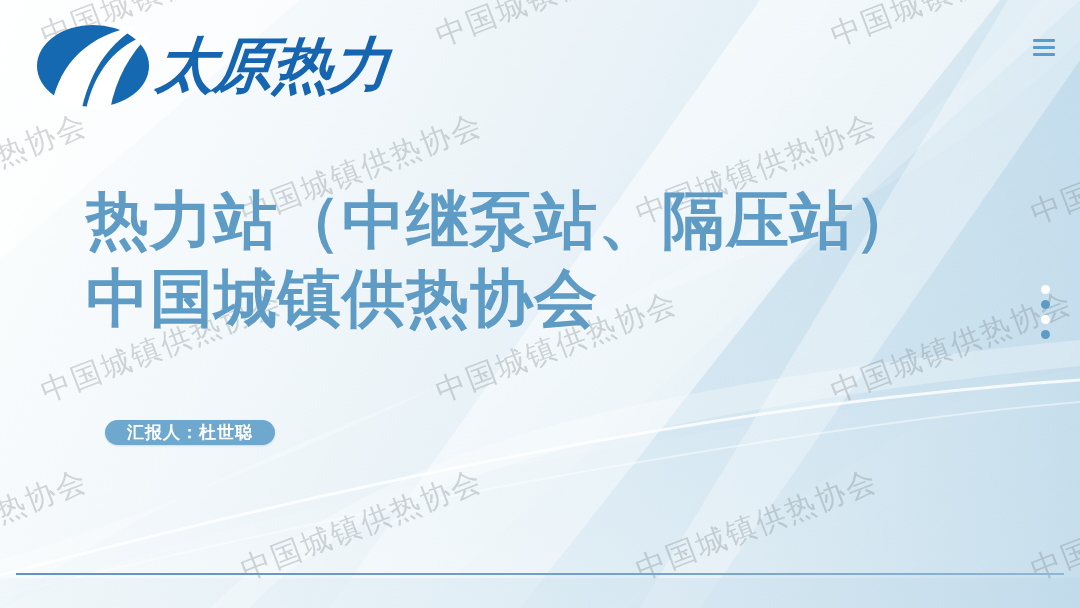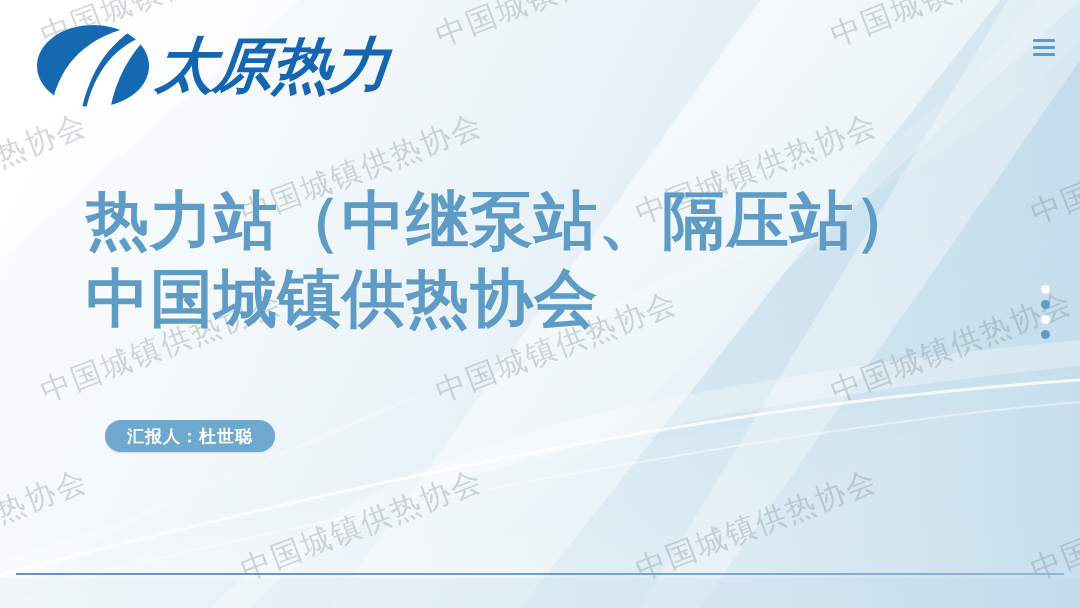--- a/index.html
+++ b/index.html
@@ -92,21 +92,21 @@
     letter-spacing: 1px;
     white-space: nowrap;
     text-shadow: 0 1px 0 rgba(255,255,255,0.55);
   }
 
   
   .presenter-pill {
     position: absolute;
     left: 105px;
     top: 420px;
-    height: 32px;
+    height: 25px;
     padding: 0 22px;
     display: flex;
     align-items: center;
     justify-content: center;
     background: #6fa8cf;
     border-radius: 18px;
     color: #ffffff;
     font-family: "Liberation Serif", "DejaVu Serif", serif;
     font-weight: bold;
     font-size: 17px;

